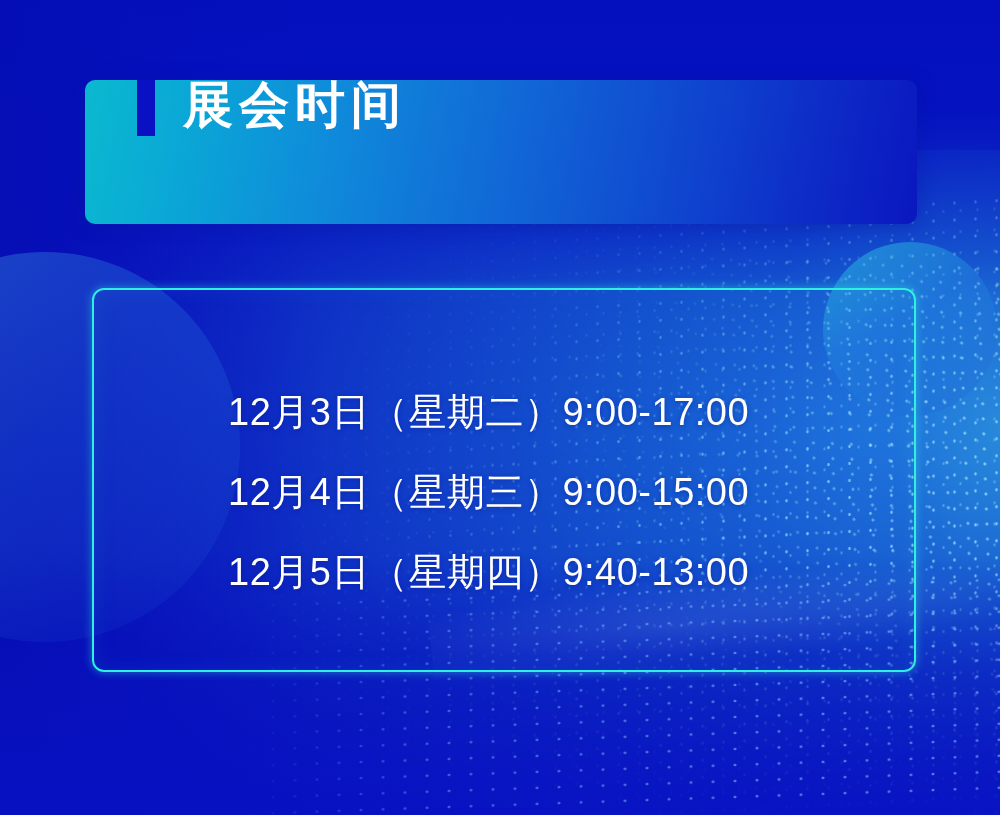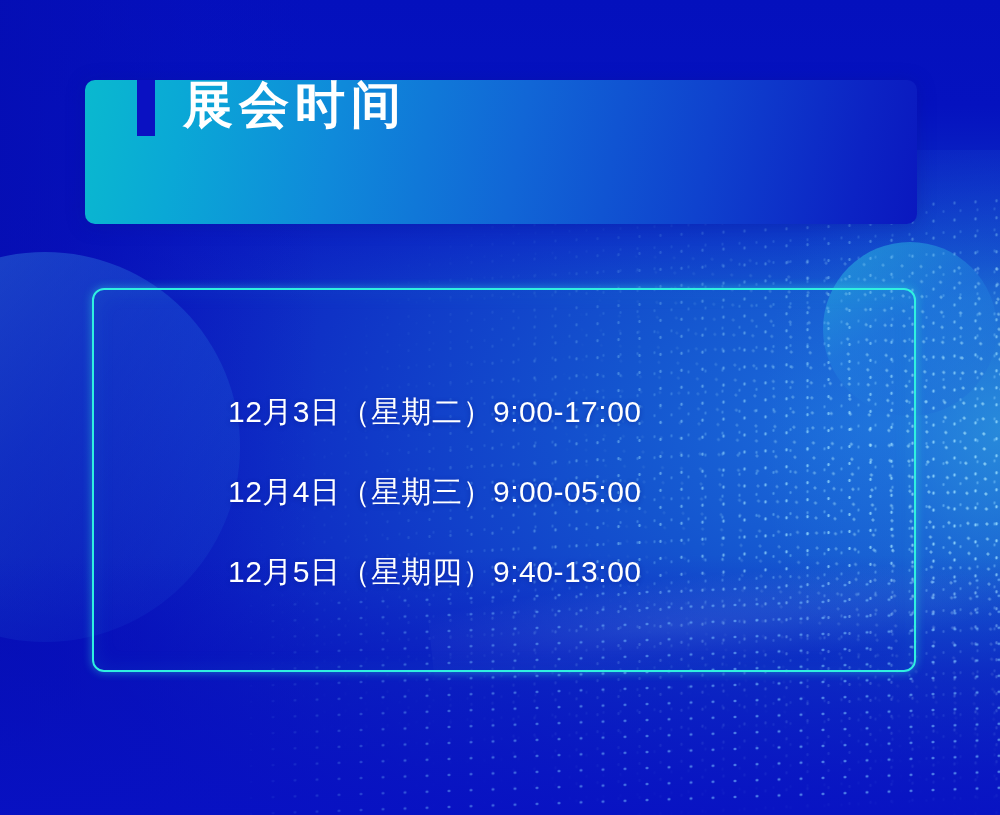--- a/index.html
+++ b/index.html
@@ -152,21 +152,21 @@
     box-sizing: border-box;
   }
 
   .schedule {
     position: absolute;
     left: 228px; top: 372px;
     width: 560px;
   }
   .schedule-line {
     color: #ffffff;
-    font-size: 30px;
+    font-size: 38px;
     font-weight: 500;
     line-height: 80px;
     white-space: nowrap;
     letter-spacing: 0.5px;
     text-shadow: 0 1px 5px rgba(5,20,130,0.45);
   }
 </style>
 </head>
 <body>
 
@@ -188,17 +188,17 @@
 
   <div class="header-banner">
     <div class="title-bar"></div>
     <div class="banner-title">展会时间</div>
   </div>
 
   <div class="frame"></div>
 
   <div class="schedule">
     <div class="schedule-line">12月3日（星期二）9:00-17:00</div>
-    <div class="schedule-line">12月4日（星期三）9:00-05:00</div>
+    <div class="schedule-line">12月4日（星期三）9:00-15:00</div>
     <div class="schedule-line">12月5日（星期四）9:40-13:00</div>
   </div>
 
 </div>
 
 </body></html>

